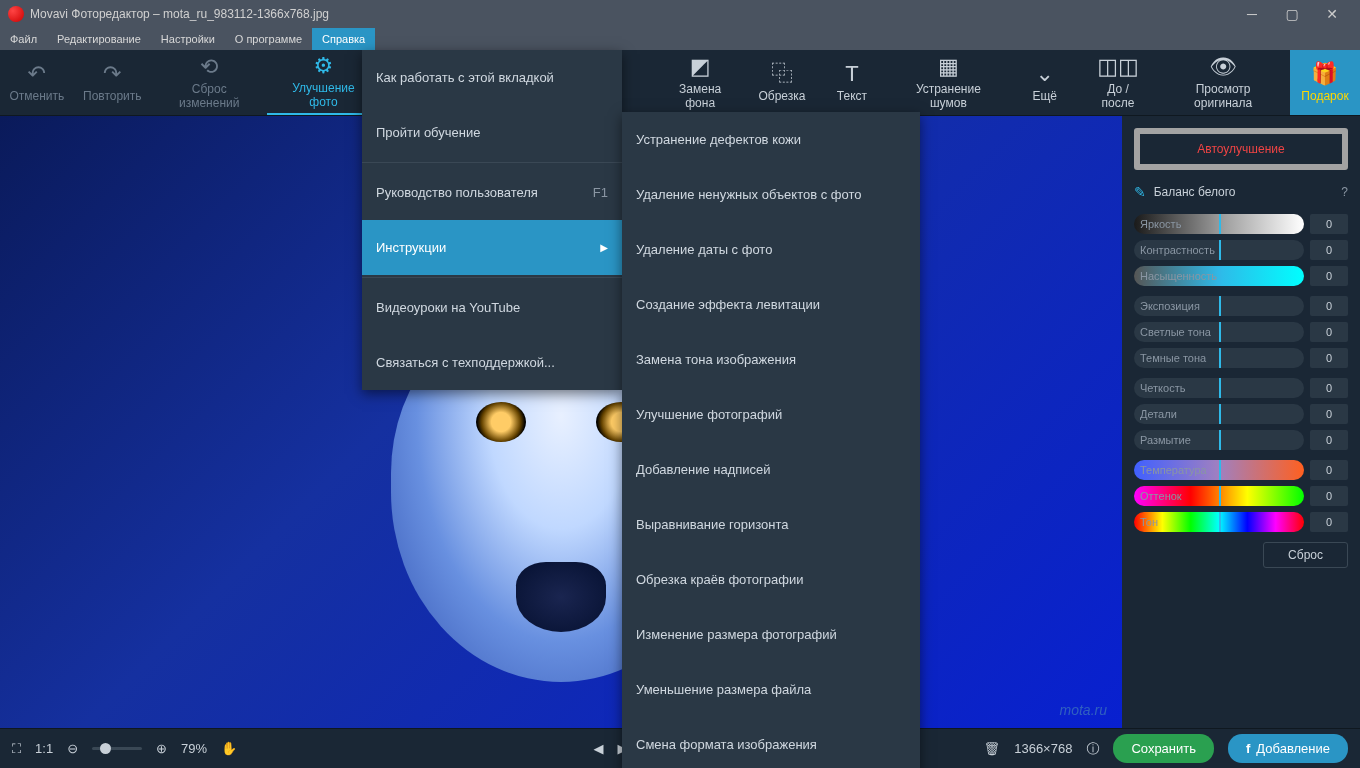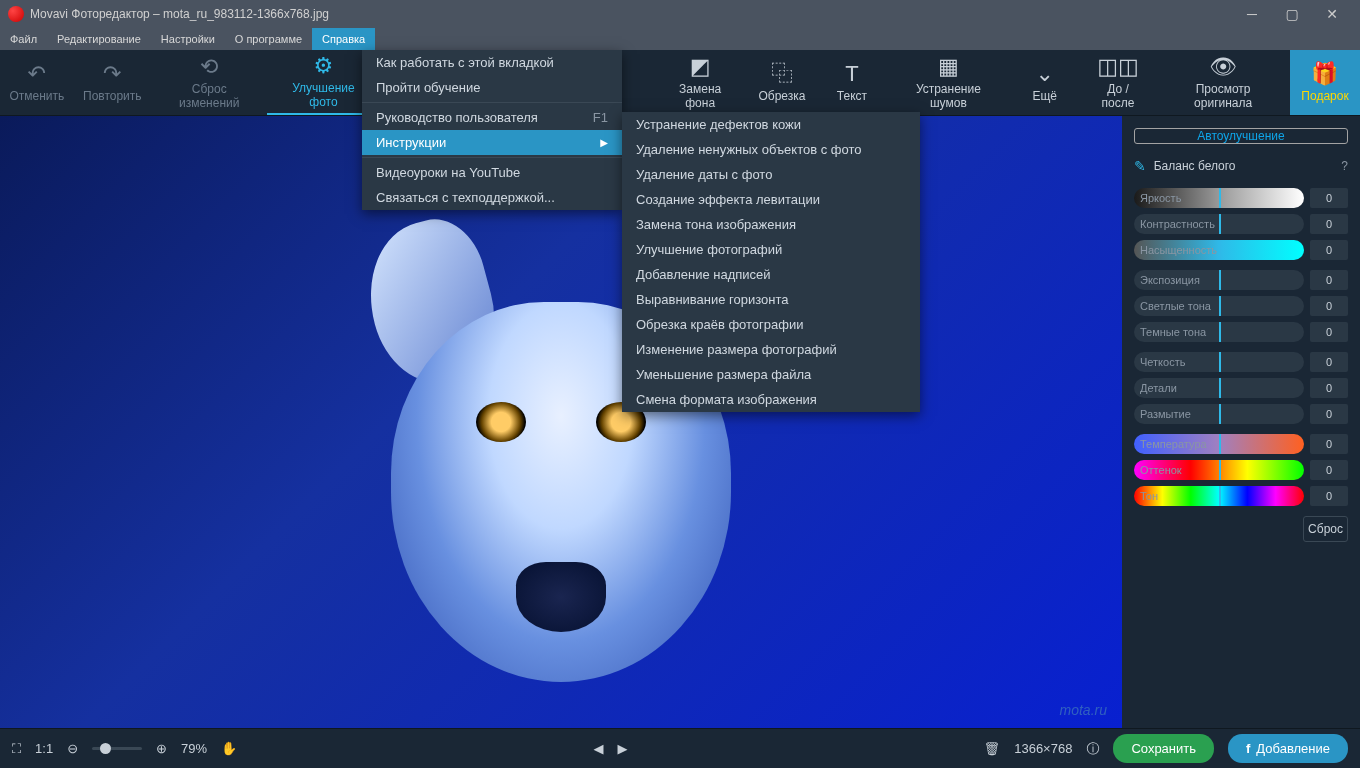--- a/index.html
+++ b/index.html
@@ -21,39 +21,39 @@
 .canvas-area{flex:1;background:linear-gradient(135deg,#0a1a5a 0%,#1530a0 40%,#0820d0 100%);position:relative;overflow:hidden}
 .wolf{position:absolute;left:50%;top:50%;transform:translate(-50%,-40%);width:500px;height:500px}
 .wolf-ear-l{position:absolute;left:60px;top:0;width:120px;height:160px;background:linear-gradient(135deg,#d8e8ff,#6080d0);border-radius:60% 40% 50% 50%;transform:rotate(-15deg)}
 .wolf-ear-r{position:absolute;right:60px;top:0;width:120px;height:160px;background:linear-gradient(225deg,#d8e8ff,#6080d0);border-radius:40% 60% 50% 50%;transform:rotate(15deg)}
 .wolf-head{position:absolute;left:80px;top:80px;width:340px;height:380px;background:radial-gradient(ellipse at 50% 30%,#e8f0ff 0%,#c0d8ff 30%,#6890e0 60%,#3050b0 100%);border-radius:45% 45% 50% 50%}
 .wolf-eye{position:absolute;width:50px;height:40px;background:radial-gradient(circle,#ffcc66 30%,#664400 60%,#000 75%);border-radius:50%;top:180px}
 .wolf-eye.l{left:165px}.wolf-eye.r{right:165px}
 .wolf-nose{position:absolute;left:50%;top:340px;transform:translateX(-50%);width:90px;height:70px;background:radial-gradient(ellipse,#1a2550,#051030);border-radius:40% 40% 60% 60%}
 .watermark{position:absolute;right:15px;bottom:10px;font-size:14px;color:#3060c0;font-weight:normal;font-style:italic}
 .sidebar{width:238px;background:#1a2735;padding:12px;display:flex;flex-direction:column;gap:10px;font-size:12px}
-.autobtn{border:1px solid #a3a3a3;text-align:center;color:#0ea5e9;border-radius:3px}
+.autobtn{border:6px solid #a3a3a3;padding:8px;text-align:center;color:#ef4444;border-radius:3px}
 .wb-row{display:flex;align-items:center;gap:8px;padding:4px 0}
 .wb-icon{color:#2fb9e8;font-size:14px}
 .wb-q{margin-left:auto;color:#8a96a3}
 .slider-group{display:flex;flex-direction:column;gap:6px}
 .slider-row{display:flex;align-items:center;gap:6px}
 .slider-track{flex:1;height:20px;background:#2a3845;position:relative;border-radius:10px;display:flex;align-items:center;padding:0 6px;overflow:hidden}
 .slider-label{font-size:11px;color:#8a96a3;z-index:2}
 .slider-handle{position:absolute;left:50%;top:0;bottom:0;width:2px;background:#2fb9e8}
 .slider-val{width:38px;height:20px;background:#2a3845;color:#c8d0d8;display:flex;align-items:center;justify-content:center;font-size:11px;border-radius:2px}
 .gradient-bw{background:linear-gradient(90deg,#1a1a1a,#999,#fff)!important}
 .gradient-sat{background:linear-gradient(90deg,#555,#2fb9e8,#00ffff)!important}
 .gradient-temp{background:linear-gradient(90deg,#4060ff,#a080c0,#ff6020)!important}
 .gradient-hue{background:linear-gradient(90deg,#ff00ff,#ff0000,#ffff00,#00ff00)!important}
 .gradient-tone{background:linear-gradient(90deg,#ff0000,#ffff00,#00ff00,#00ffff,#0000ff,#ff00ff,#ff0000)!important}
 .reset-row{display:flex;justify-content:flex-end}
-.reset-btn{border:1px solid #3a4855;padding:5px 4px;border-radius:3px;color:#c8d0d8}
+.reset-btn{border:1px solid #3a4855;padding:5px 24px;border-radius:3px;color:#c8d0d8}
 .dropdown{position:absolute;background:#2a3845;box-shadow:0 4px 12px rgba(0,0,0,.5);font-size:13px;z-index:100}
-.dd-item{padding:5px 14px;color:#d0d8e0;display:flex;align-items:center;white-space:nowrap}
+.dd-item{padding:20px 14px;color:#d0d8e0;display:flex;align-items:center;white-space:nowrap}
 .dd-item.hl{background:#2a95c5;color:#fff}
 .dd-sep{height:1px;background:#3a4855;margin:2px 0}
 .dd-shortcut{margin-left:auto;padding-left:20px;color:#8a96a3}
 .dd-arrow{margin-left:auto;font-size:10px}
 .statusbar{height:40px;background:#1a2735;border-top:1px solid #0f1820;display:flex;align-items:center;padding:0 12px;gap:14px;font-size:13px}
 .sb-sep{flex:1}
 .sb-btn{padding:7px 18px;border-radius:14px;font-size:13px}
 .sb-save{background:#2aa050;color:#fff}
 .sb-share{background:#2a95c5;color:#fff;display:flex;align-items:center;gap:6px}
 .zoom-track{width:50px;height:3px;background:#3a4855;position:relative;border-radius:2px}

